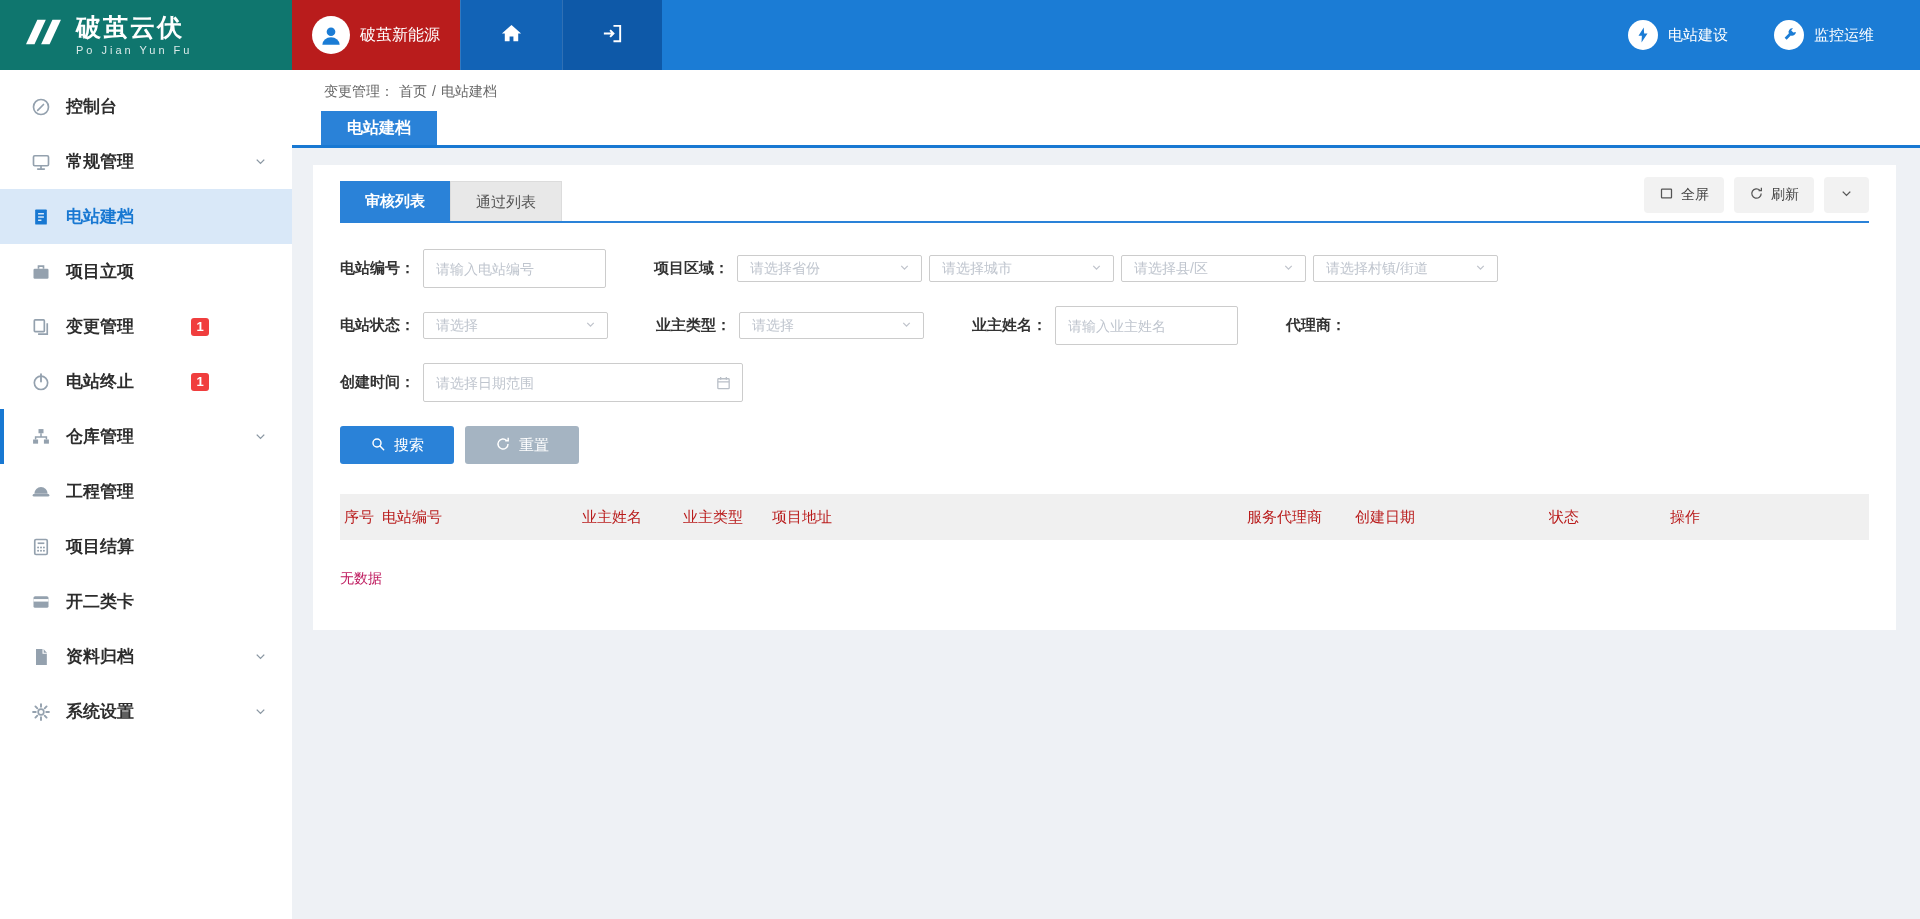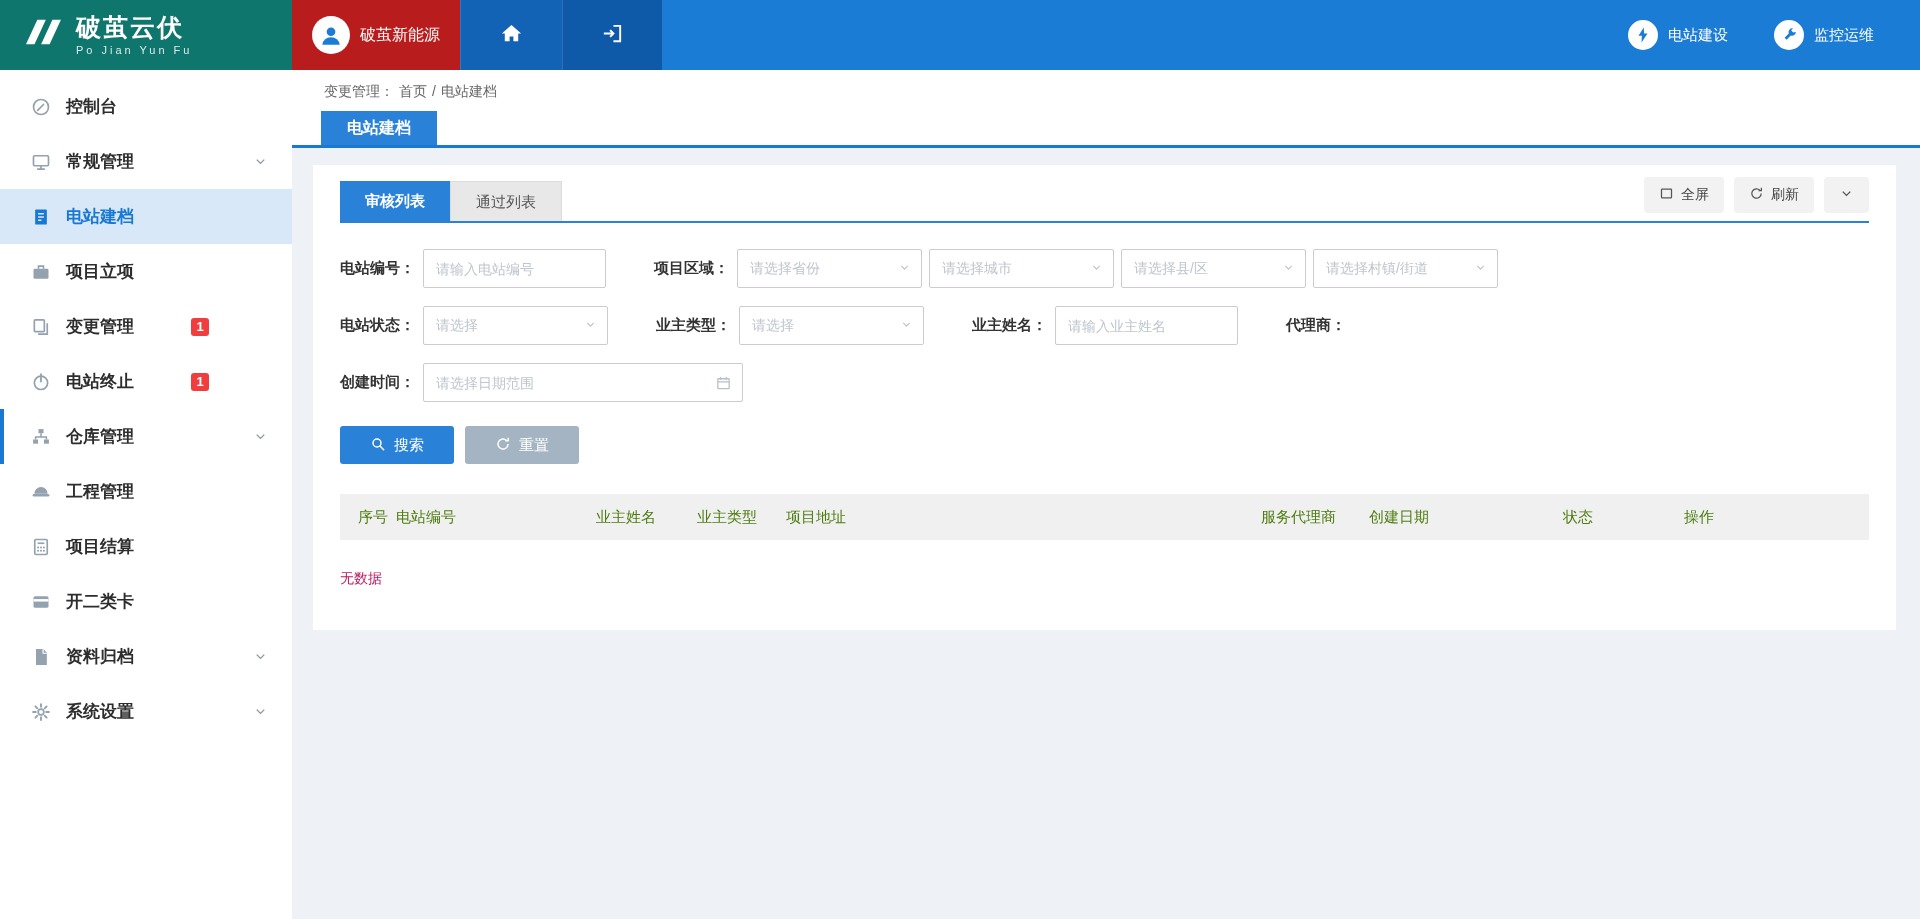--- a/index.html
+++ b/index.html
@@ -76,41 +76,41 @@
   
   .filters { padding-top:26px; }
   .frow { display:flex; align-items:center; margin-bottom:18px; }
   .fgroup { display:flex; align-items:center; }
   .flabel { font-size:15px; font-weight:700; color:#333; margin-right:8px;
     white-space:nowrap; }
   .finput { height:39px; width:183px; border:1px solid #ccc; border-radius:2px;
     padding:0 12px; font-size:14px; color:#333; background:#fff; outline:none;
     font-family:inherit; }
   .finput::placeholder { color:#bfc5ce; }
-  .fselect { height:39px; width:185px; border:1px solid #ccc; border-radius:2px;
+  .fselect { height:27px; width:185px; border:1px solid #ccc; border-radius:2px;
     display:flex; align-items:center; justify-content:space-between;
     padding:0 10px 0 12px; background:#fff; cursor:pointer; }
   .fselect .ph { color:#bfc5ce; font-size:14px; white-space:nowrap; overflow:hidden; }
   .region-selects { display:flex; gap:7px; }
   .gap-after { margin-right:48px; }
   .fdate { position:relative; }
   .fdate .finput { width:320px; padding-right:40px; }
   .cal-icon { position:absolute; right:11px; top:50%; transform:translateY(-50%);
     color:#b9bfc7; pointer-events:none; display:flex; }
 
   .actions { display:flex; gap:11px; margin:24px 0 30px; }
   .btn { display:flex; align-items:center; gap:8px; border:none; border-radius:3px;
     height:38px; padding:0 30px; font-size:15px; color:#fff; cursor:pointer;
     font-family:inherit; }
   .btn-search { background:#2a82d8; }
   .btn-reset { background:#a5b4c2; }
 
   
   .thead { display:flex; align-items:center; background:#f0f0f0; height:46px;
-    padding-left:18px; font-size:15px; color:#4d7c0f; }
+    padding-left:4px; font-size:15px; color:#b91c1c; }
   .th { white-space:nowrap; overflow:hidden; }
   .c1{width:38px;} .c2{width:200px;} .c3{width:101px;} .c4{width:89px;}
   .c5{width:475px;} .c6{width:108px;} .c7{width:194px;} .c8{width:121px;}
   .c9{flex:1;}
   .tempty { text-align:left; color:#be185d; font-size:14px; padding:30px 0 12px; }
 </style>
 </head>
 <body>
 
 <div class="app">

